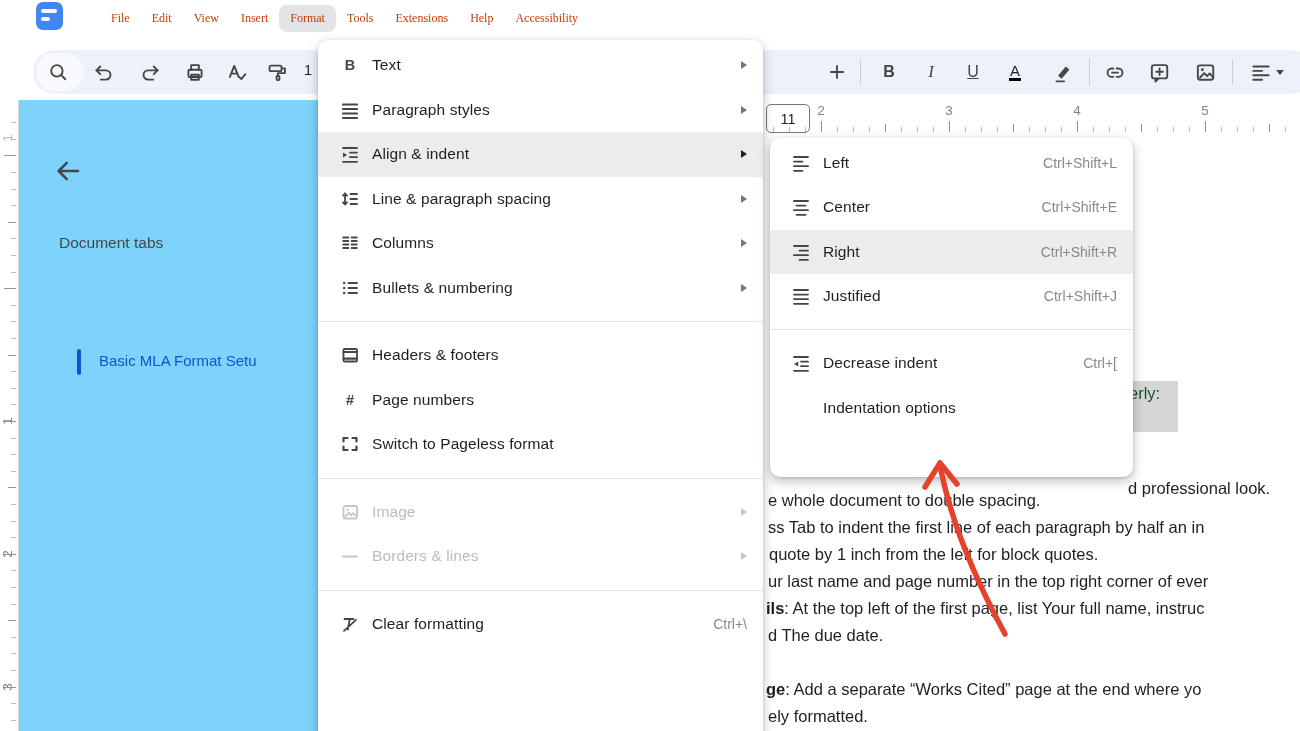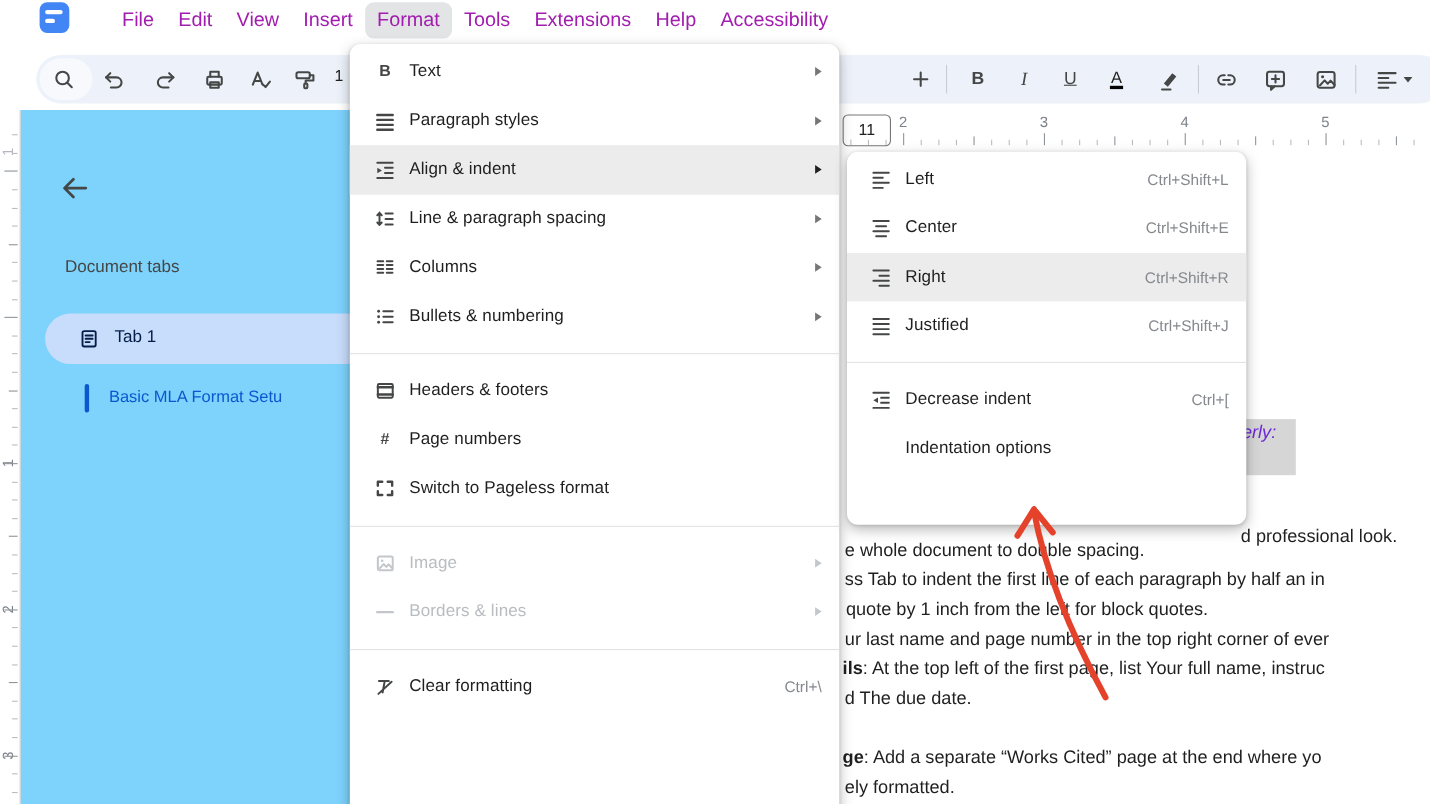--- a/index.html
+++ b/index.html
@@ -5,21 +5,21 @@
   html,body{margin:0;padding:0;background:#fff;}
   .stage{position:relative;width:1300px;height:731px;overflow:hidden;
          font-family:"Liberation Sans",sans-serif;background:#fff;}
 
   
   .menubar{position:absolute;left:0;top:0;width:1300px;height:36px;background:#fff;z-index:8;}
   .docs-logo{position:absolute;left:36px;top:2px;width:27px;height:28px;border-radius:7px;background:#4285f4;}
   .docs-logo i{position:absolute;left:5px;top:7px;width:16px;height:4px;border-radius:2px;background:#fff;}
   .docs-logo i.s{top:15px;width:9px;}
   .mb-items{position:absolute;left:100px;top:0;height:36px;display:flex;align-items:center;}
-  .mb-item{font-size:18px;color:#a21caf;padding:6px 11px;border-radius:8px;cursor:default;background:none;border:none;font-family:Liberation Sans, sans-serif;}
+  .mb-item{font-size:12px;color:#c2410c;padding:6px 11px;border-radius:8px;cursor:default;background:none;border:none;font-family:Liberation Serif, serif;}
   .mb-item.active{background:#e2e4e6;}
 
   .toolbar{position:absolute;left:33px;top:50px;width:1280px;height:44px;border-radius:22px;background:#edf2fa;z-index:8;}
   .search-chip{position:absolute;left:3px;top:3px;width:48px;height:38px;border-radius:19px;background:rgba(255,255,255,.55);}
   .tb{position:absolute;top:8px;width:28px;height:28px;display:flex;align-items:center;justify-content:center;background:none;border:none;padding:0;}
   .tb svg{width:22px;height:22px;}
   .tb svg *{stroke:#444746;stroke-width:1.7;fill:none;stroke-linecap:round;stroke-linejoin:round;}
   .tb svg .f{fill:#444746;stroke:none;}
   .tdiv{position:absolute;top:9px;width:1px;height:26px;background:#c9cdd3;}
   .fontsize{position:absolute;left:733px;top:7px;width:44px;height:29px;border:1.3px solid #747775;border-radius:5px;
@@ -41,21 +41,21 @@
   .vnum.margin{color:#b4b8be;}
   .vtick{position:absolute;height:1px;}
   .tick-major{background:#8f959b;}
   .tick-minor{background:#b8bcc2;}
 
   
   .page{position:absolute;left:18px;top:134px;width:1282px;height:597px;background:#fff;z-index:1;}
   .docline{position:absolute;font-size:16.5px;line-height:22px;color:#1f1f1f;white-space:pre;z-index:3;}
   .docline b{font-weight:bold;}
   .sel-box{position:absolute;left:1121px;top:381px;width:57px;height:51px;background:#d6d6d6;z-index:3;}
-  .sel-box span{position:absolute;left:8px;top:3px;font-size:16.5px;color:#6d28d9;font-style:italic;}
+  .sel-box span{position:absolute;left:8px;top:3px;font-size:16.5px;color:#14532d;}
 
   
   .sidebar{position:absolute;left:18px;top:100px;width:300px;height:631px;background:#7dd3fc;border-left:1px solid #d5d9dd;z-index:6;}
   .back-btn{position:absolute;left:34px;top:56px;width:30px;height:30px;background:none;border:none;padding:0;}
   .back-btn svg *{stroke:#444746;stroke-width:2;fill:none;stroke-linecap:round;stroke-linejoin:round;}
   .sb-title{position:absolute;left:40px;top:134px;font-size:15.5px;font-weight:500;color:#444746;}
   .tab-pill{position:absolute;left:22px;top:185px;width:296px;height:46px;border-radius:23px;background:#c8dcfb;}
   .tab-pill svg{position:absolute;left:30px;top:13px;width:20px;height:20px;}
   .tab-pill svg *{stroke:#041e49;stroke-width:1.7;fill:none;stroke-linecap:round;}
   .tab-label{position:absolute;left:63px;top:13px;font-size:15.5px;font-weight:500;color:#041e49;}
@@ -196,27 +196,20 @@
       </div>
   </div>
 
   <aside class="sidebar">
     <button class="back-btn">
       <svg viewBox="0 0 24 24">
         <path d="M20 12 H5 M11 5.5 L4.5 12 L11 18.5"></path>
       </svg>
     </button>
     <div class="sb-title">Document tabs</div>
-    <div class="tab-pill">
-      <svg viewBox="0 0 20 20">
-        <rect x="4" y="3" width="12" height="14" rx="1.5"></rect>
-        <path d="M6.8 7 H13.2 M6.8 10 H13.2 M6.8 13 H10.5"></path>
-      </svg>
-      <span class="tab-label">Tab 1</span>
-    </div>
     <div class="outline-bar"></div>
     <button class="outline-link">Basic MLA Format Setu</button>
   </aside>
 
   <header class="menubar">
     <div class="docs-logo">
         <i></i>
         <i class="s"></i>
       </div>
     <nav class="mb-items">

